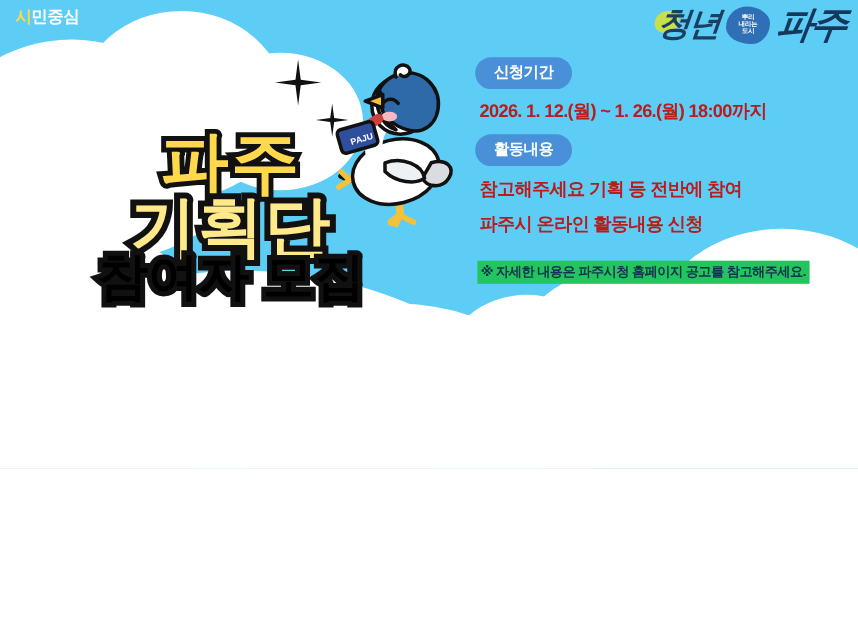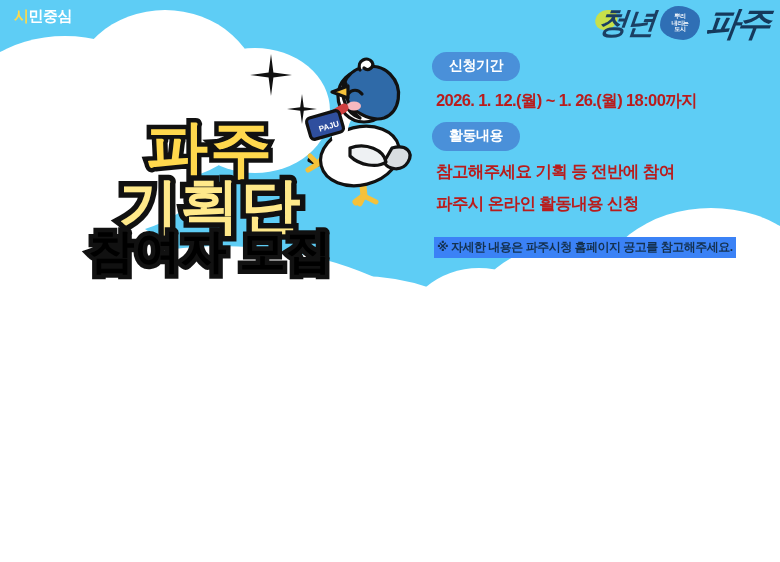--- a/index.html
+++ b/index.html
@@ -268,21 +268,21 @@
     white-space: nowrap;
   }
   .tel-icon {
     font-size: 16px;
     letter-spacing: -0.5px;
   }
   .footnote {
     display: inline-block;
     margin-top: 12px;
     margin-left: 2px;
-    background: #3b82f6;
+    background: #22c55e;
     color: #14314f;
     font-size: 12px;
     font-weight: bold;
     letter-spacing: -0.5px;
     padding: 2px 3px;
     white-space: nowrap;
   }
 </style>
 </head>
 <body>

